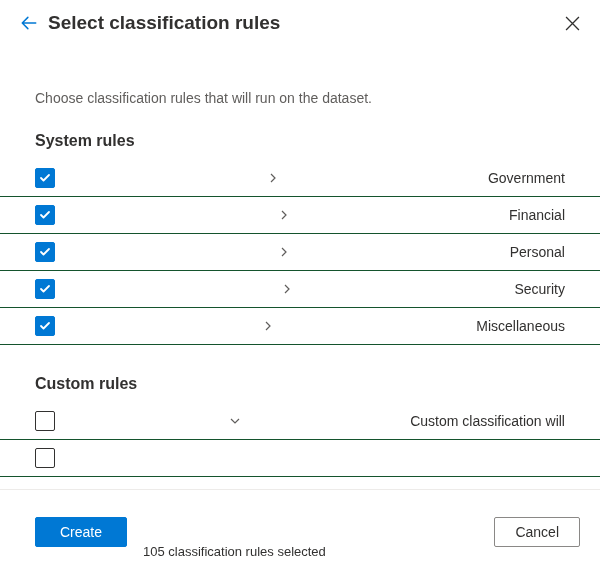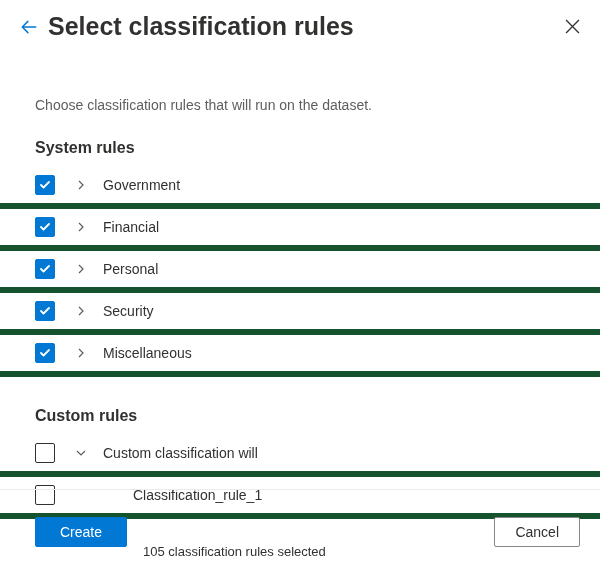--- a/index.html
+++ b/index.html
@@ -18,21 +18,21 @@
       padding: 12px 20px 8px 20px;
     }
     .back-arrow {
       color: #0078d4;
       margin-right: 10px;
       display: flex;
       align-items: center;
       cursor: pointer;
     }
     .title {
-      font-size: 25px;
+      font-size: 19px;
       font-weight: 600;
       flex: 1;
     }
     .close-btn {
       cursor: pointer;
       display: flex;
       align-items: center;
     }
     .subtitle {
       padding: 4px 35px 18px 35px;
@@ -42,21 +42,22 @@
     }
     .section-heading {
       font-size: 16px;
       font-weight: 600;
       padding: 8px 35px 10px 35px;
     }
     .rule-row {
       display: flex;
       align-items: center;
       padding: 8px 35px;
-      border-bottom: 6px solid #14532d;
+      border-bottom: 1px solid #14532d;
+      justify-content: space-between;
     }
     .rule-row.child {
       padding-left: 35px;
     }
     .checkbox {
       width: 20px;
       height: 20px;
       border: 1px solid #323130;
       border-radius: 2px;
       margin-right: 18px;
@@ -233,20 +234,19 @@
       <svg width="10" height="10" viewBox="0 0 10 10">
         <path d="M1 3l4 4 4-4" stroke="#605e5c" stroke-width="1.2" fill="none"></path>
       </svg>
     </span>
   <span class="rule-label">Custom classification will</span>
 </div>
 
 <div class="rule-row child">
   <div class="checkbox"></div>
   <span class="child-indent"></span>
-  <span class="rule-label">Classification_rule_1</span>
 </div>
 
 <div class="footer">
   <button class="btn btn-primary">Create</button>
   <span class="status-text">105 classification rules selected</span>
   <button class="btn btn-secondary">Cancel</button>
 </div>
 
 </body></html>

